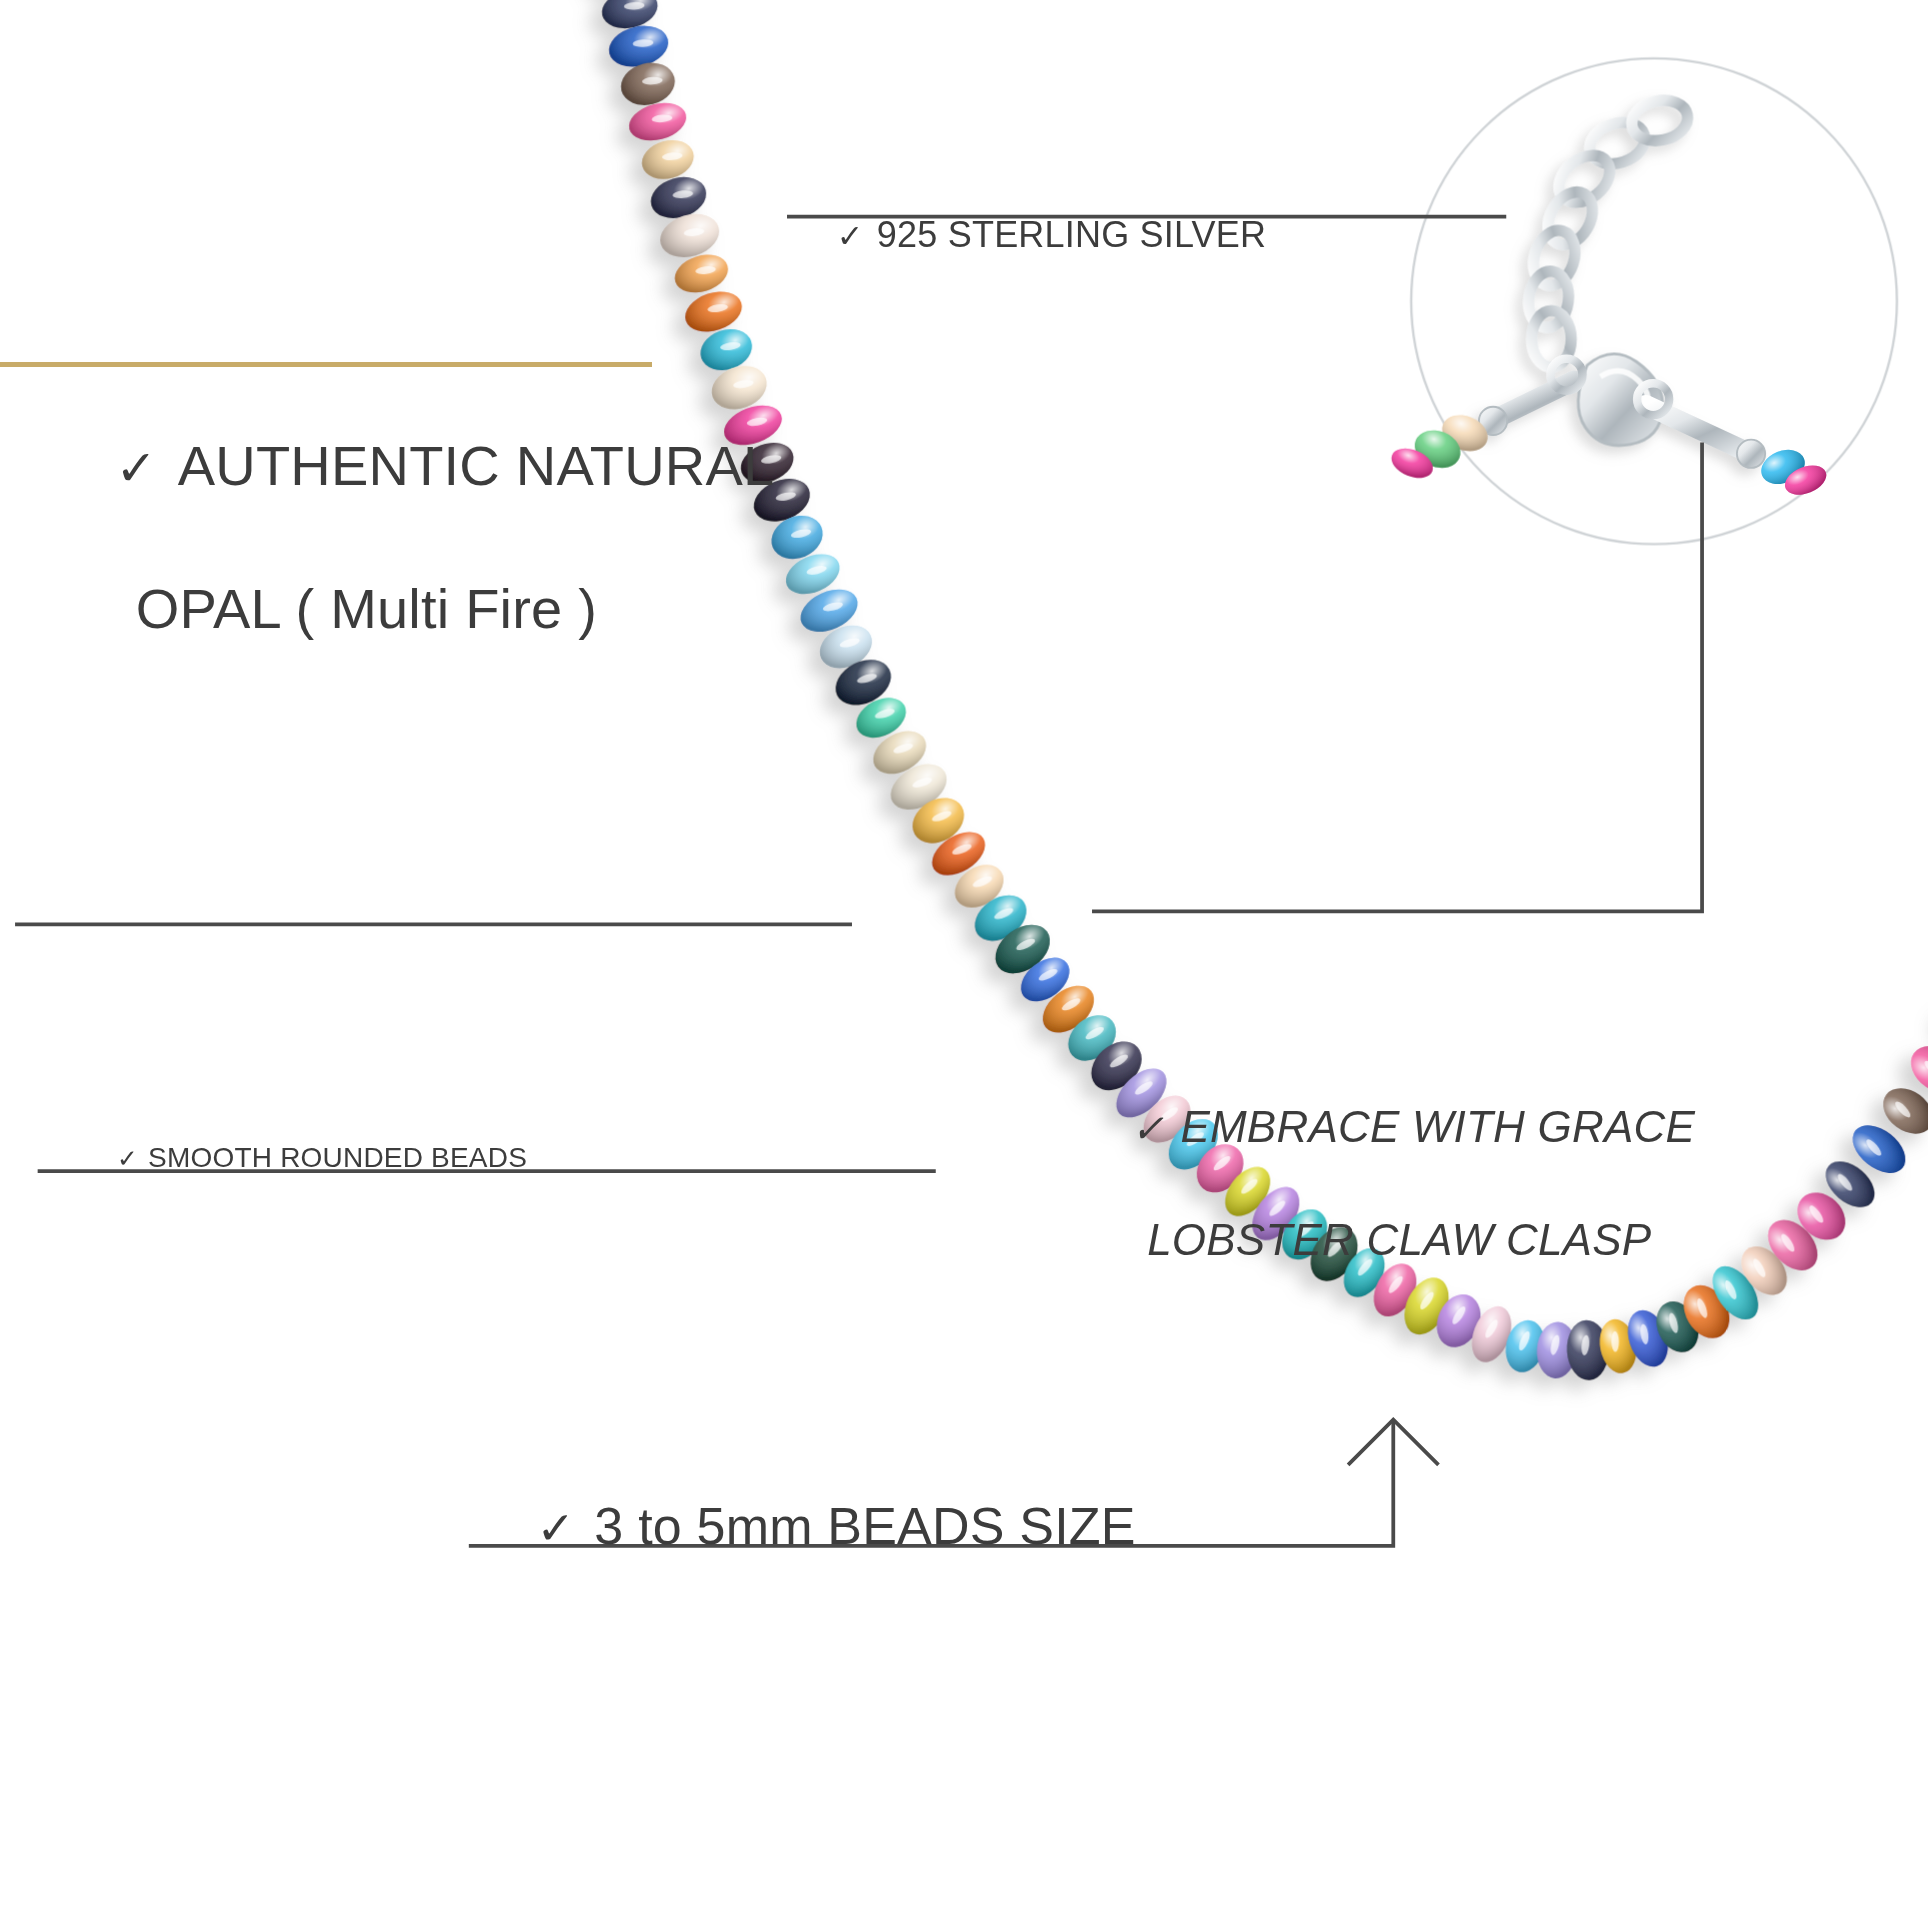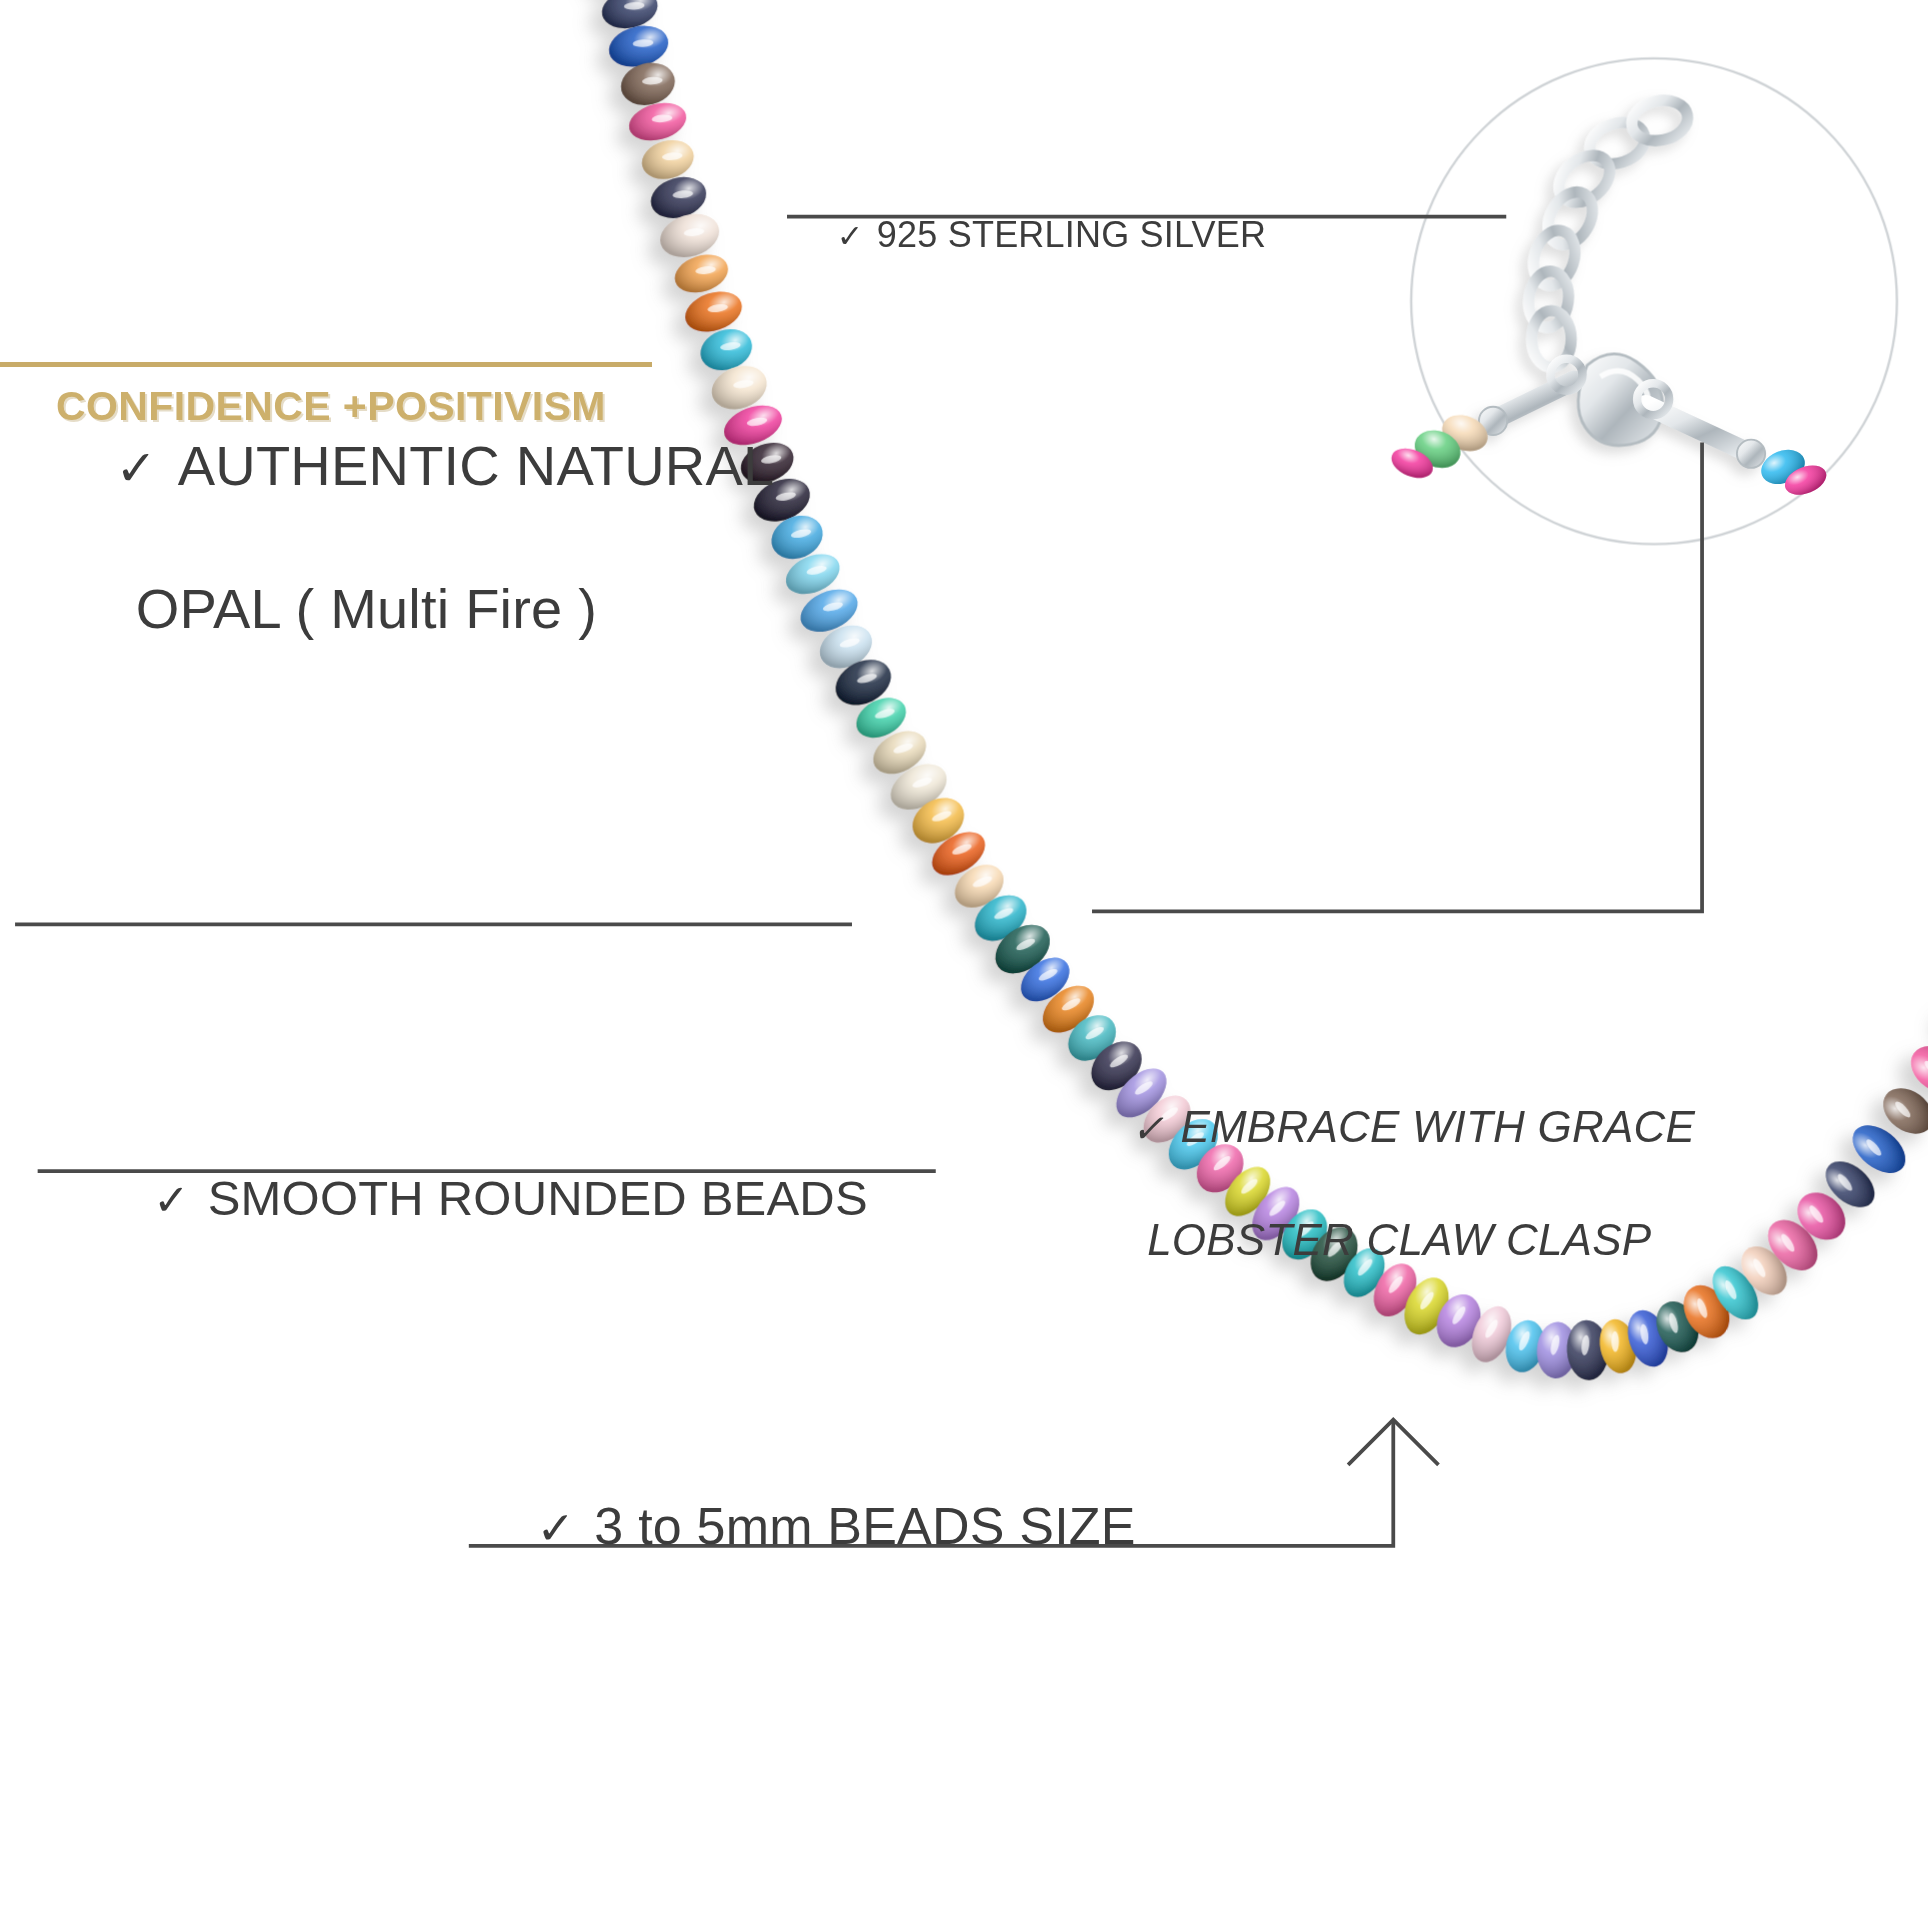--- a/index.html
+++ b/index.html
@@ -57,22 +57,22 @@
   #lbl-multibeads {
     left: 26px; top: 859px;
     font-size: 44px;
   }
   #lbl-embrace {
     left: 1057px; top: 930px;
     font-size: 44px;
     font-style: italic;
   }
   #lbl-smooth {
-    left: 98px; top: 1104px;
-    font-size: 49px;
+    left: 85px; top: 1104px;
+    font-size: 28px;
   }
   #lbl-size {
     left: 478px; top: 1426px;
     font-size: 52px;
   }
 
   
   #gold-rule {
     position: absolute;
     left: 0px; top: 362px;
@@ -385,16 +385,15 @@
 
   <div class="label" id="lbl-smooth">
     <span class="tick">✓</span><span>SMOOTH ROUNDED BEADS</span>
   </div>
 
   <div class="label" id="lbl-size">
     <span class="tick">✓</span><span>3 to 5mm BEADS SIZE</span>
   </div>
 
   <div id="gold-rule"></div>
-  <div id="gold-tag">CONFIDENCE +POSITIVISM</div>
 
 </div>
 
 
 </body></html>

